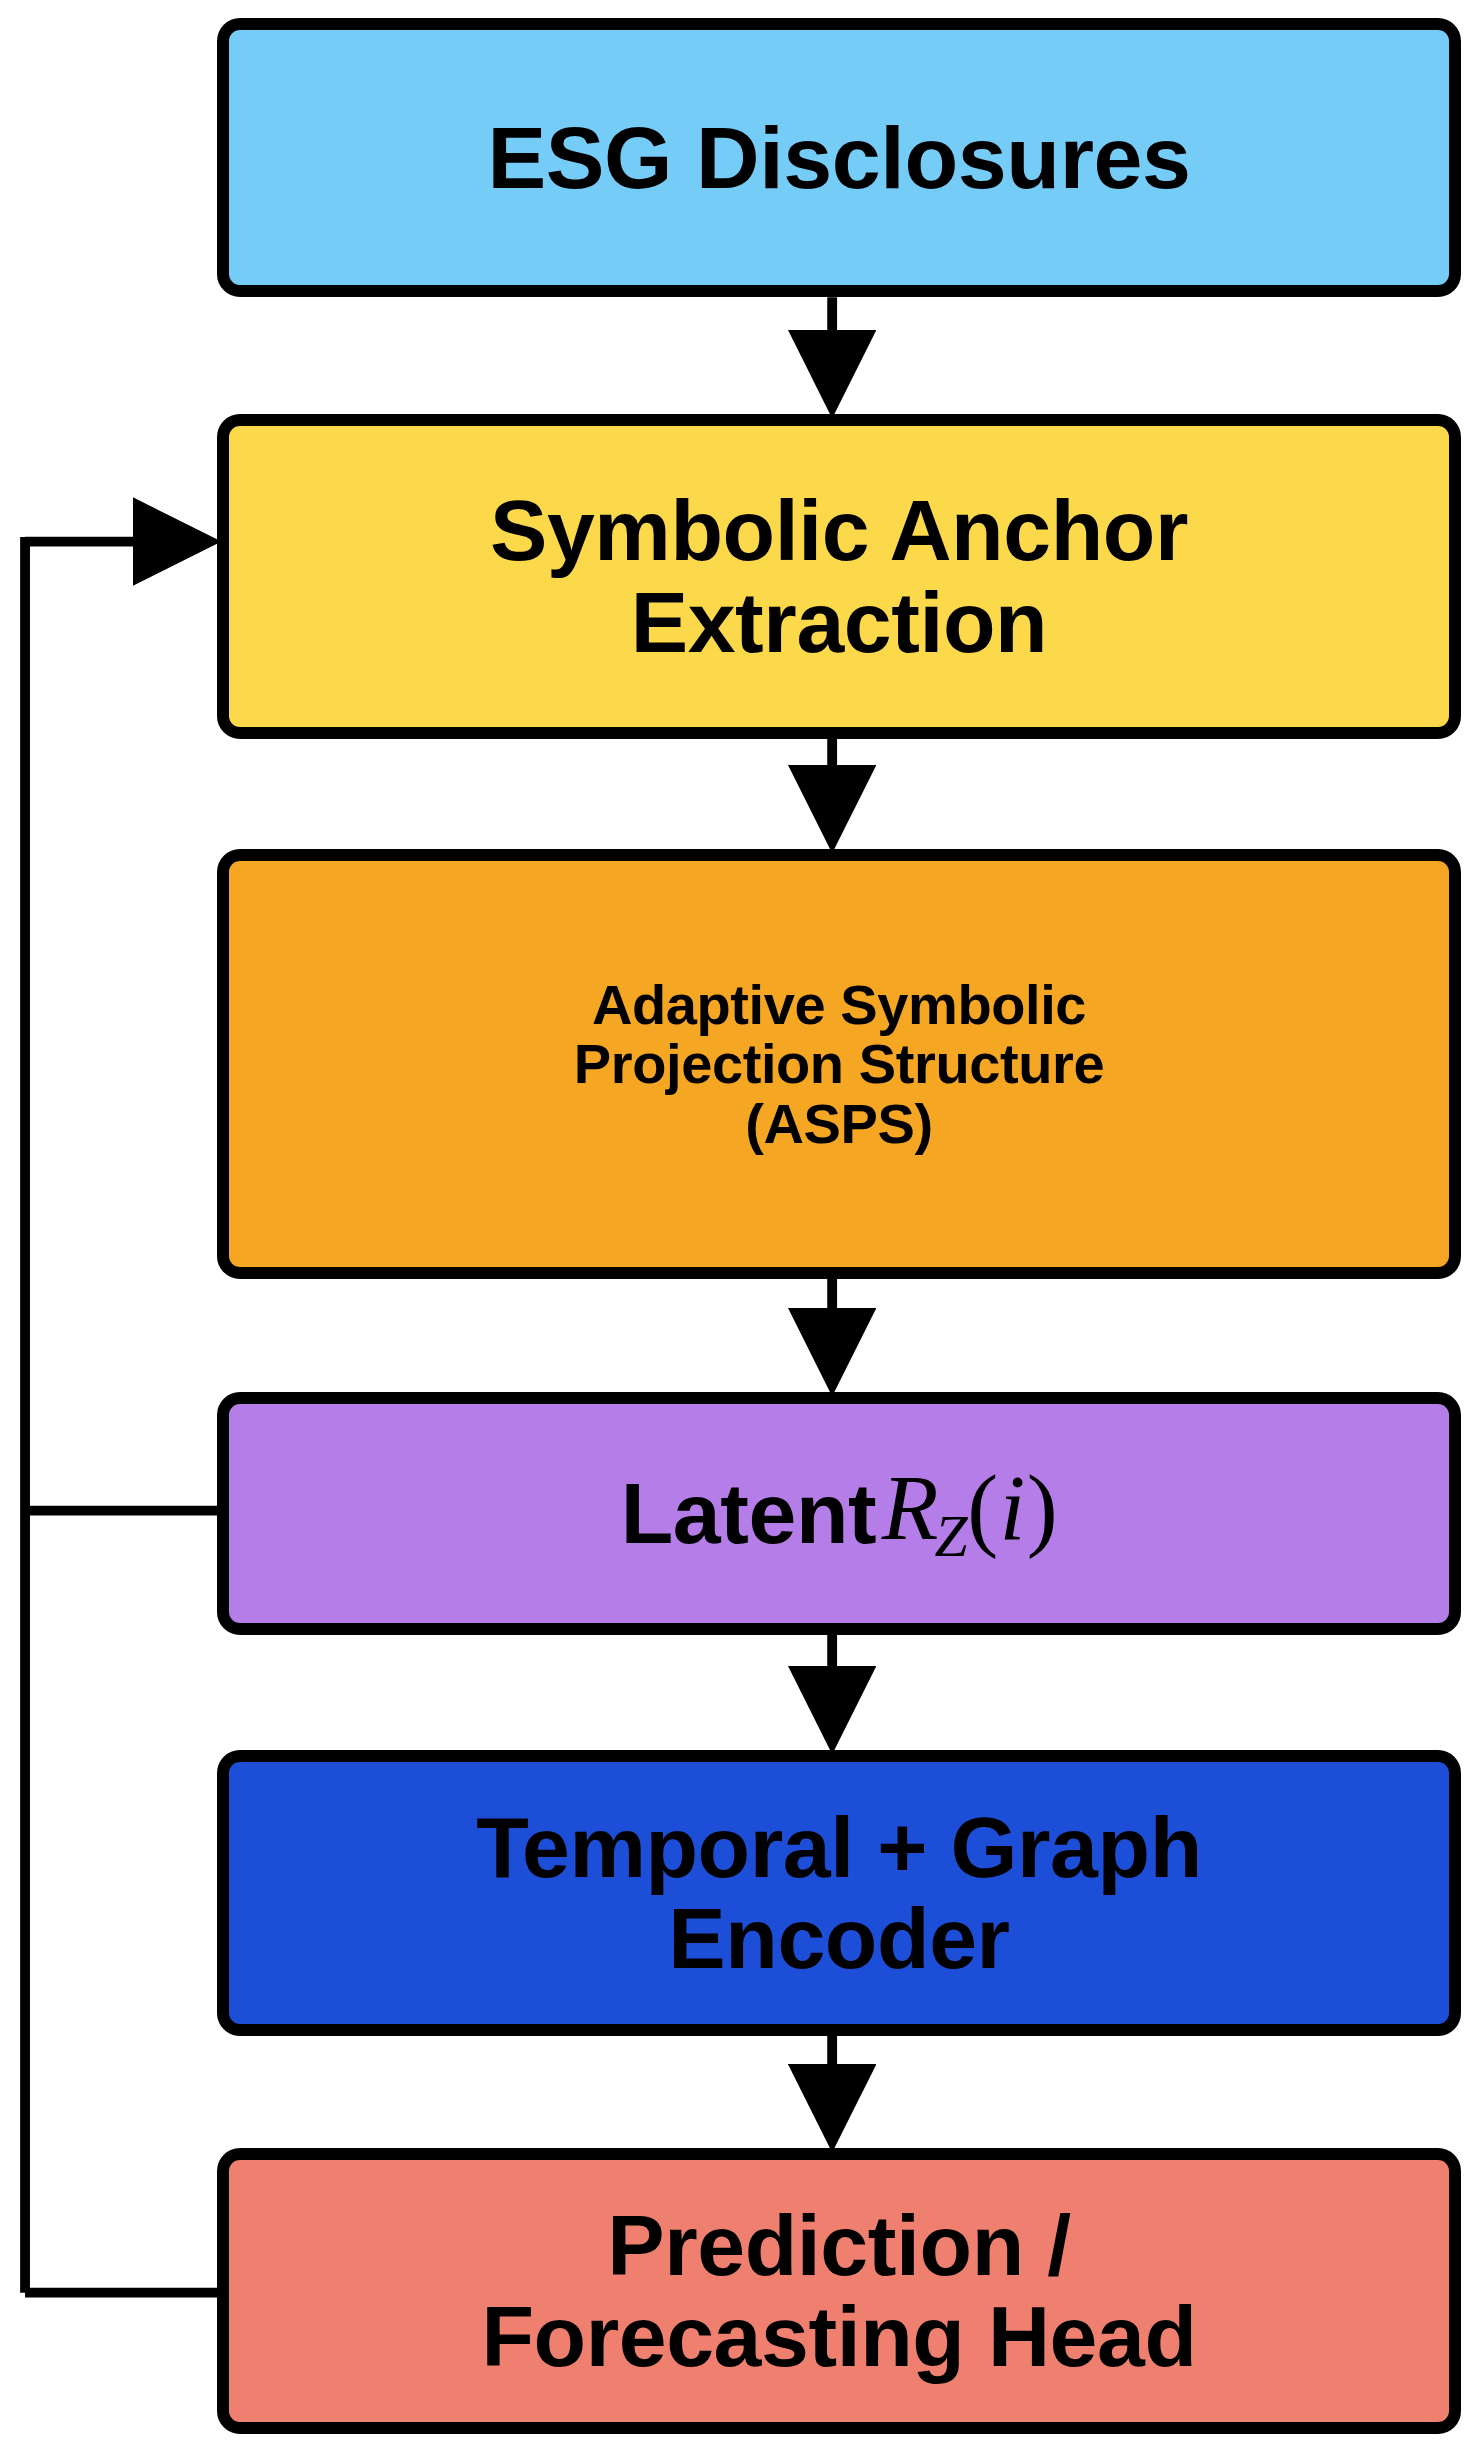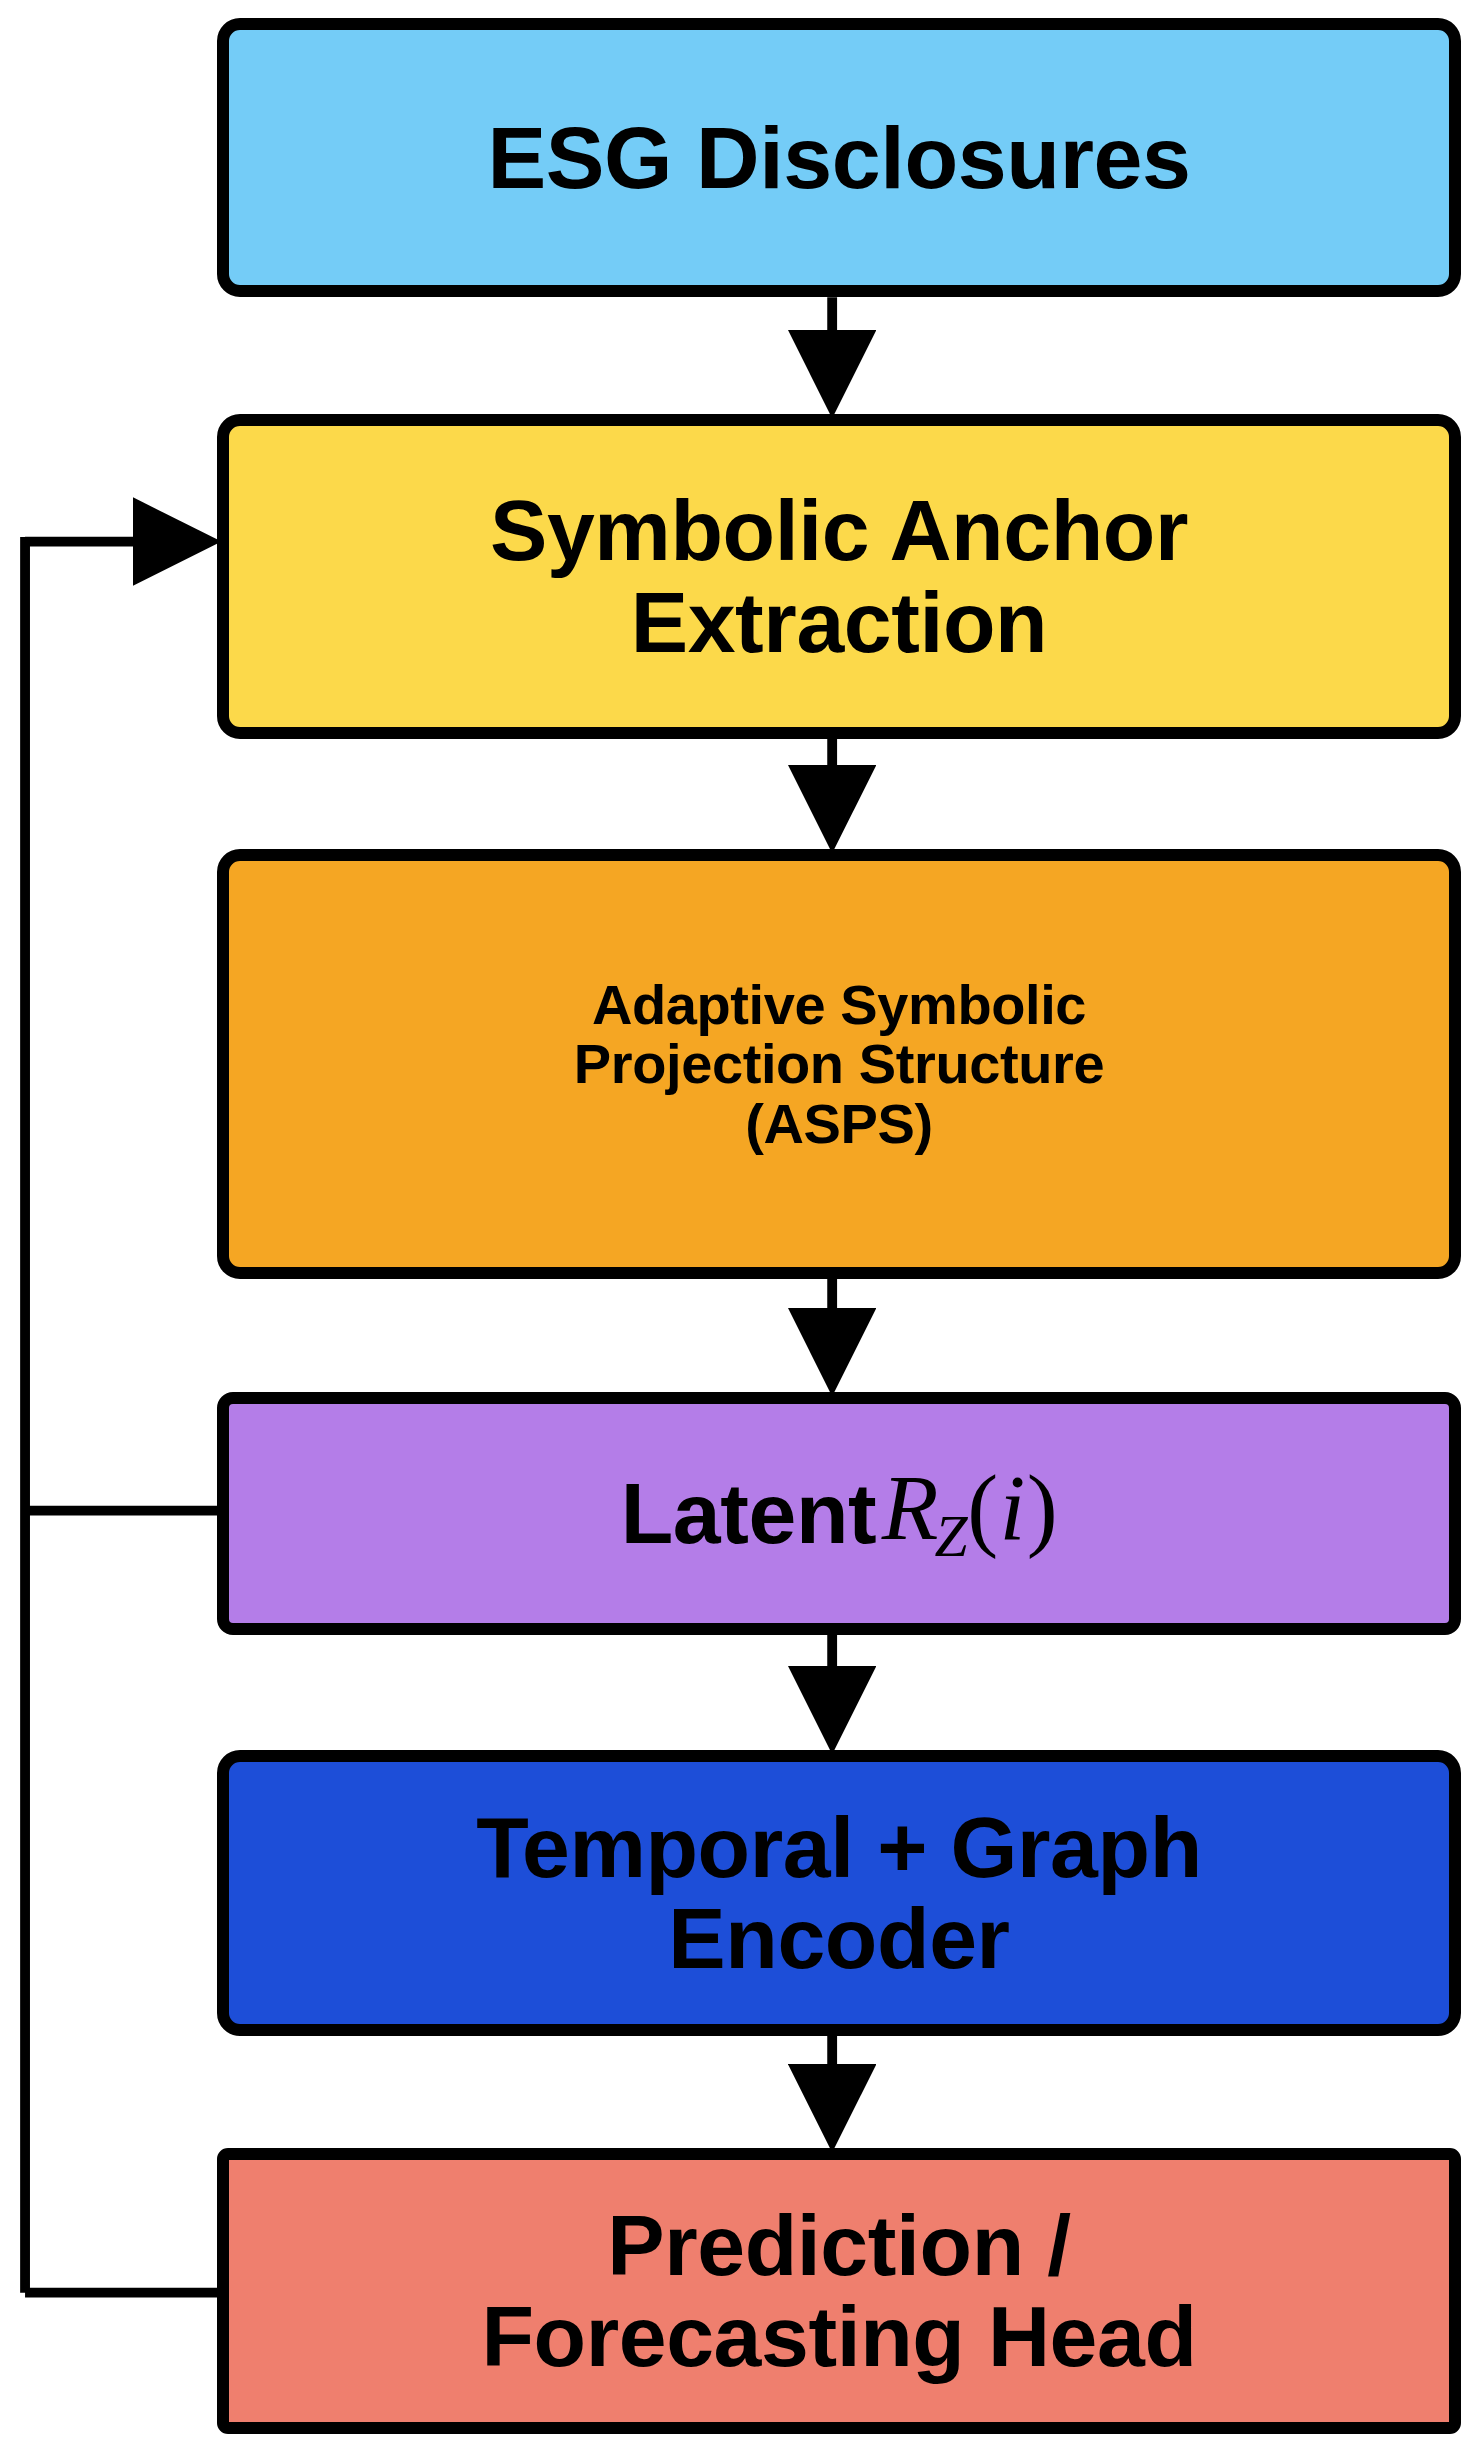--- a/index.html
+++ b/index.html
@@ -120,33 +120,33 @@
   <div class="node" id="node-esg" style="background: rgb(116, 204, 247);">
     <span class="node-label">ESG Disclosures</span>
   </div>
 
   <div class="node" id="node-asps" style="background: rgb(245, 166, 35);">
     <span class="node-label">Adaptive Symbolic
 Projection Structure
 (ASPS)</span>
   </div>
 
-  <div class="node" id="node-latent" style="background: rgb(180, 125, 232); border-radius: 16px;">
+  <div class="node" id="node-latent" style="background: rgb(180, 125, 232);">
     <span class="node-label">
       <span>Latent</span>
       <span class="math">
         <span>R</span><span class="sub">Z</span><span class="paren">(</span><span class="var-i">i</span><span class="paren">)</span>
       </span>
     </span>
   </div>
 
   <div class="node" id="node-encoder" style="background: #1d4ed8;">
     <span class="node-label">Temporal + Graph
 Encoder</span>
   </div>
 
-  <div class="node" id="node-prediction" style="background: rgb(239, 127, 110); border-radius: 11px;">
+  <div class="node" id="node-prediction" style="background: rgb(239, 127, 110);">
     <span class="node-label">Prediction /
 Forecasting Head</span>
   </div>
 
 </div>
 
 
 </body></html>

